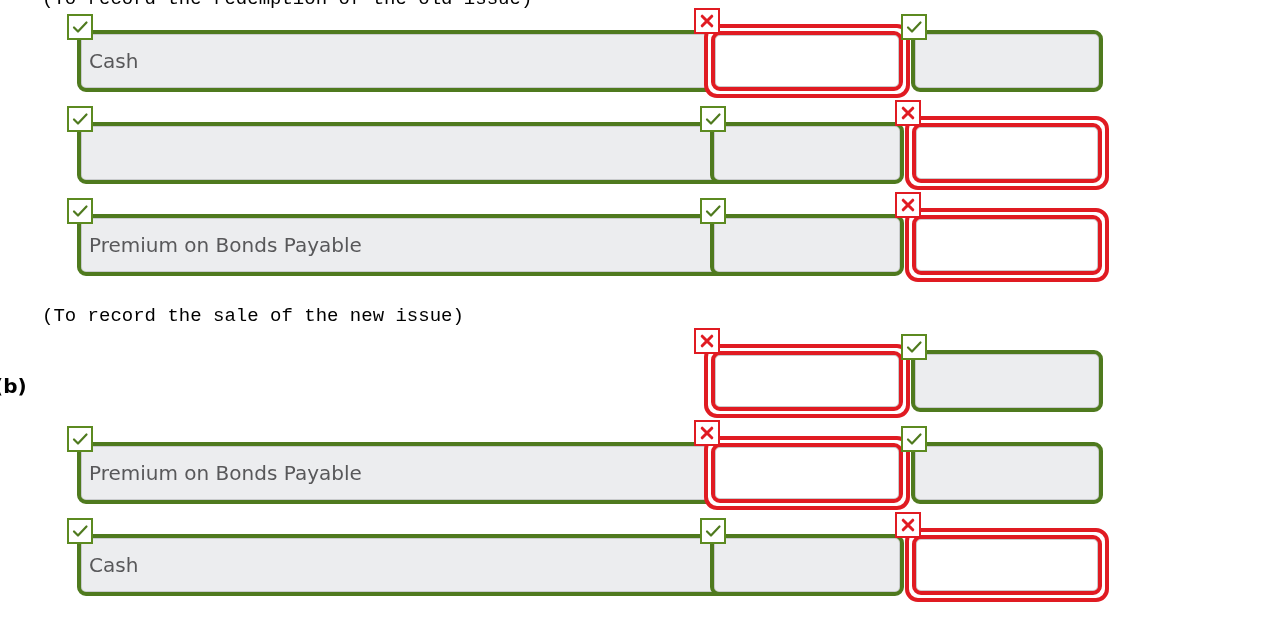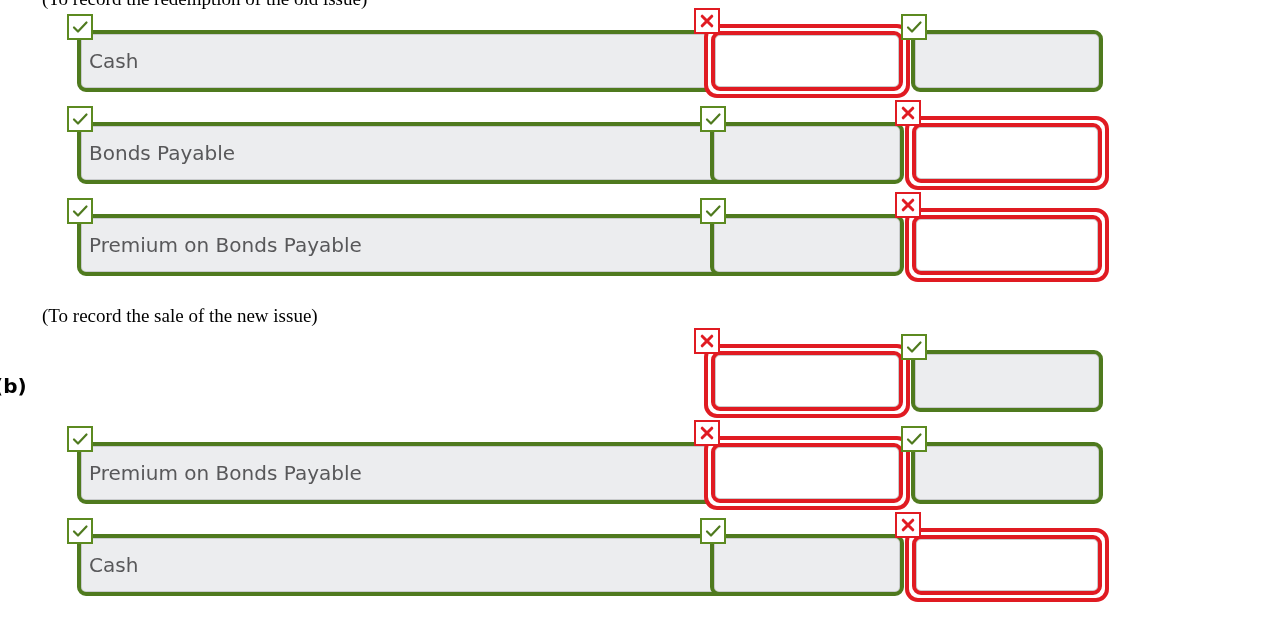--- a/index.html
+++ b/index.html
@@ -11,21 +11,21 @@
     position:relative;
   }
   .sheet{position:relative;width:1282px;height:634px;}
 
   
   .caption{
     position:absolute;
     font-size:19px;
     color:#000000;
     white-space:nowrap;
-    font-family:Liberation Serif, serif;
+    font-family:Liberation Mono, monospace;
   }
   .caption-top{left:42px;top:-12px;}
   .caption-mid{left:42px;top:305px;}
 
   
   .part-label{
     position:absolute;
     font-size:20px;
     font-weight:bold;
     color:#000000;
@@ -147,21 +147,20 @@
           <span class="badge badge-check">
             <svg width="18" height="18" viewBox="0 0 18 18">
               <path d="M3 9.5 L7 13.5 L15.5 4.5" fill="none" stroke="#4F7A1E" stroke-width="2.2" stroke-linecap="round" stroke-linejoin="round"></path>
             </svg>
           </span>
         </div>
       </div>
       <div class="row" style="top:114px">
         <div class="cell col1" style="height:92px">
           <div class="fld-green"></div>
-          <span class="fld-text">Bonds Payable</span>
           <span class="badge badge-check">
             <svg width="18" height="18" viewBox="0 0 18 18">
               <path d="M3 9.5 L7 13.5 L15.5 4.5" fill="none" stroke="#4F7A1E" stroke-width="2.2" stroke-linecap="round" stroke-linejoin="round"></path>
             </svg>
           </span>
         </div>
         <div class="cell col2" style="height:92px">
           <div class="fld-green"></div>
           <span class="badge badge-check">
             <svg width="18" height="18" viewBox="0 0 18 18">

